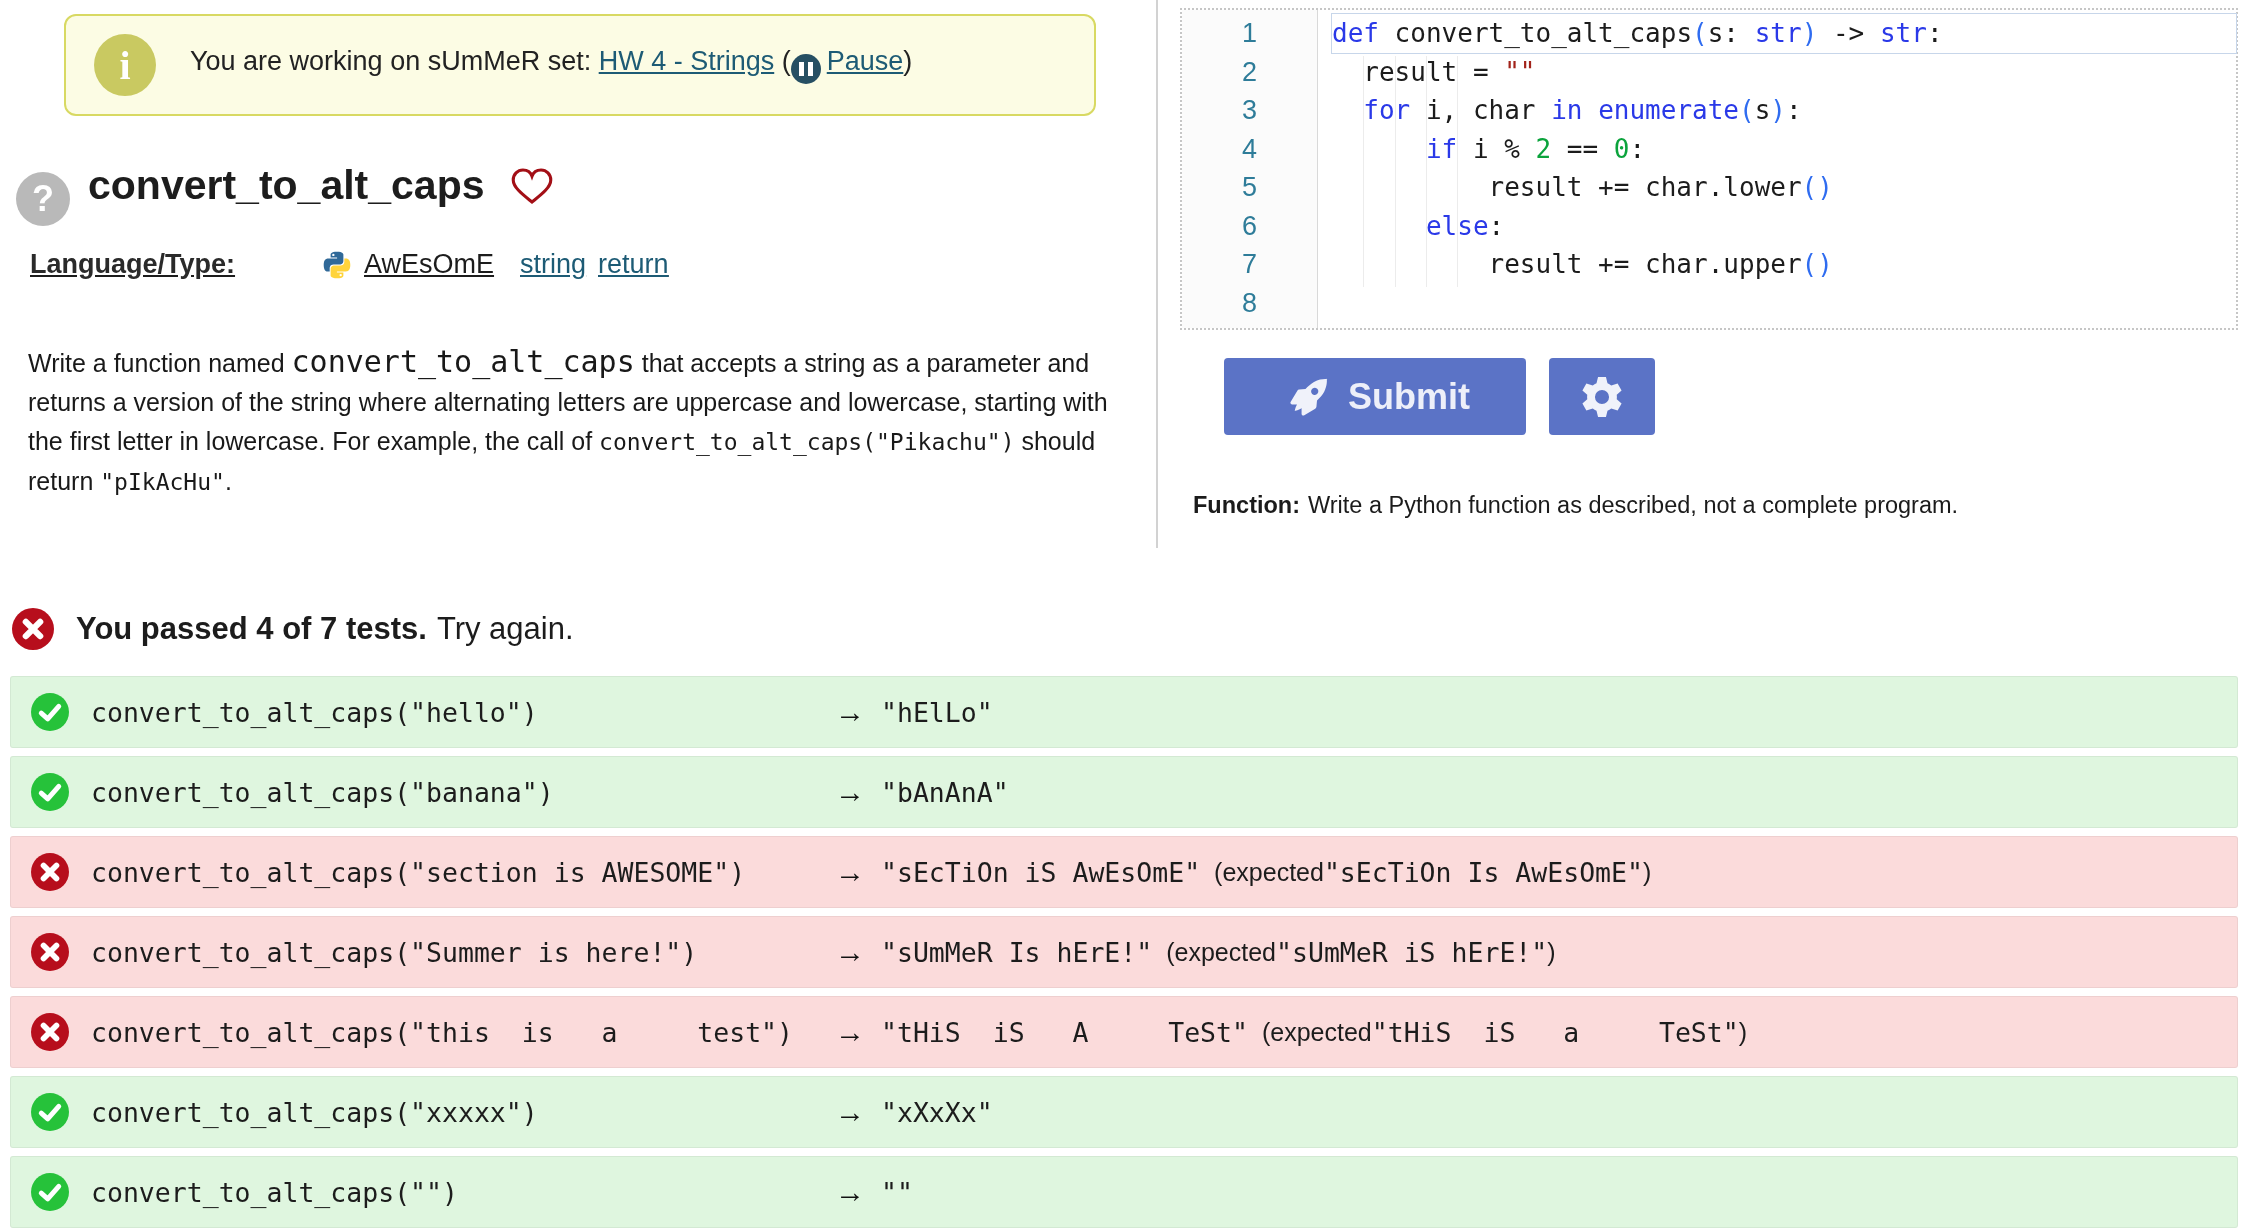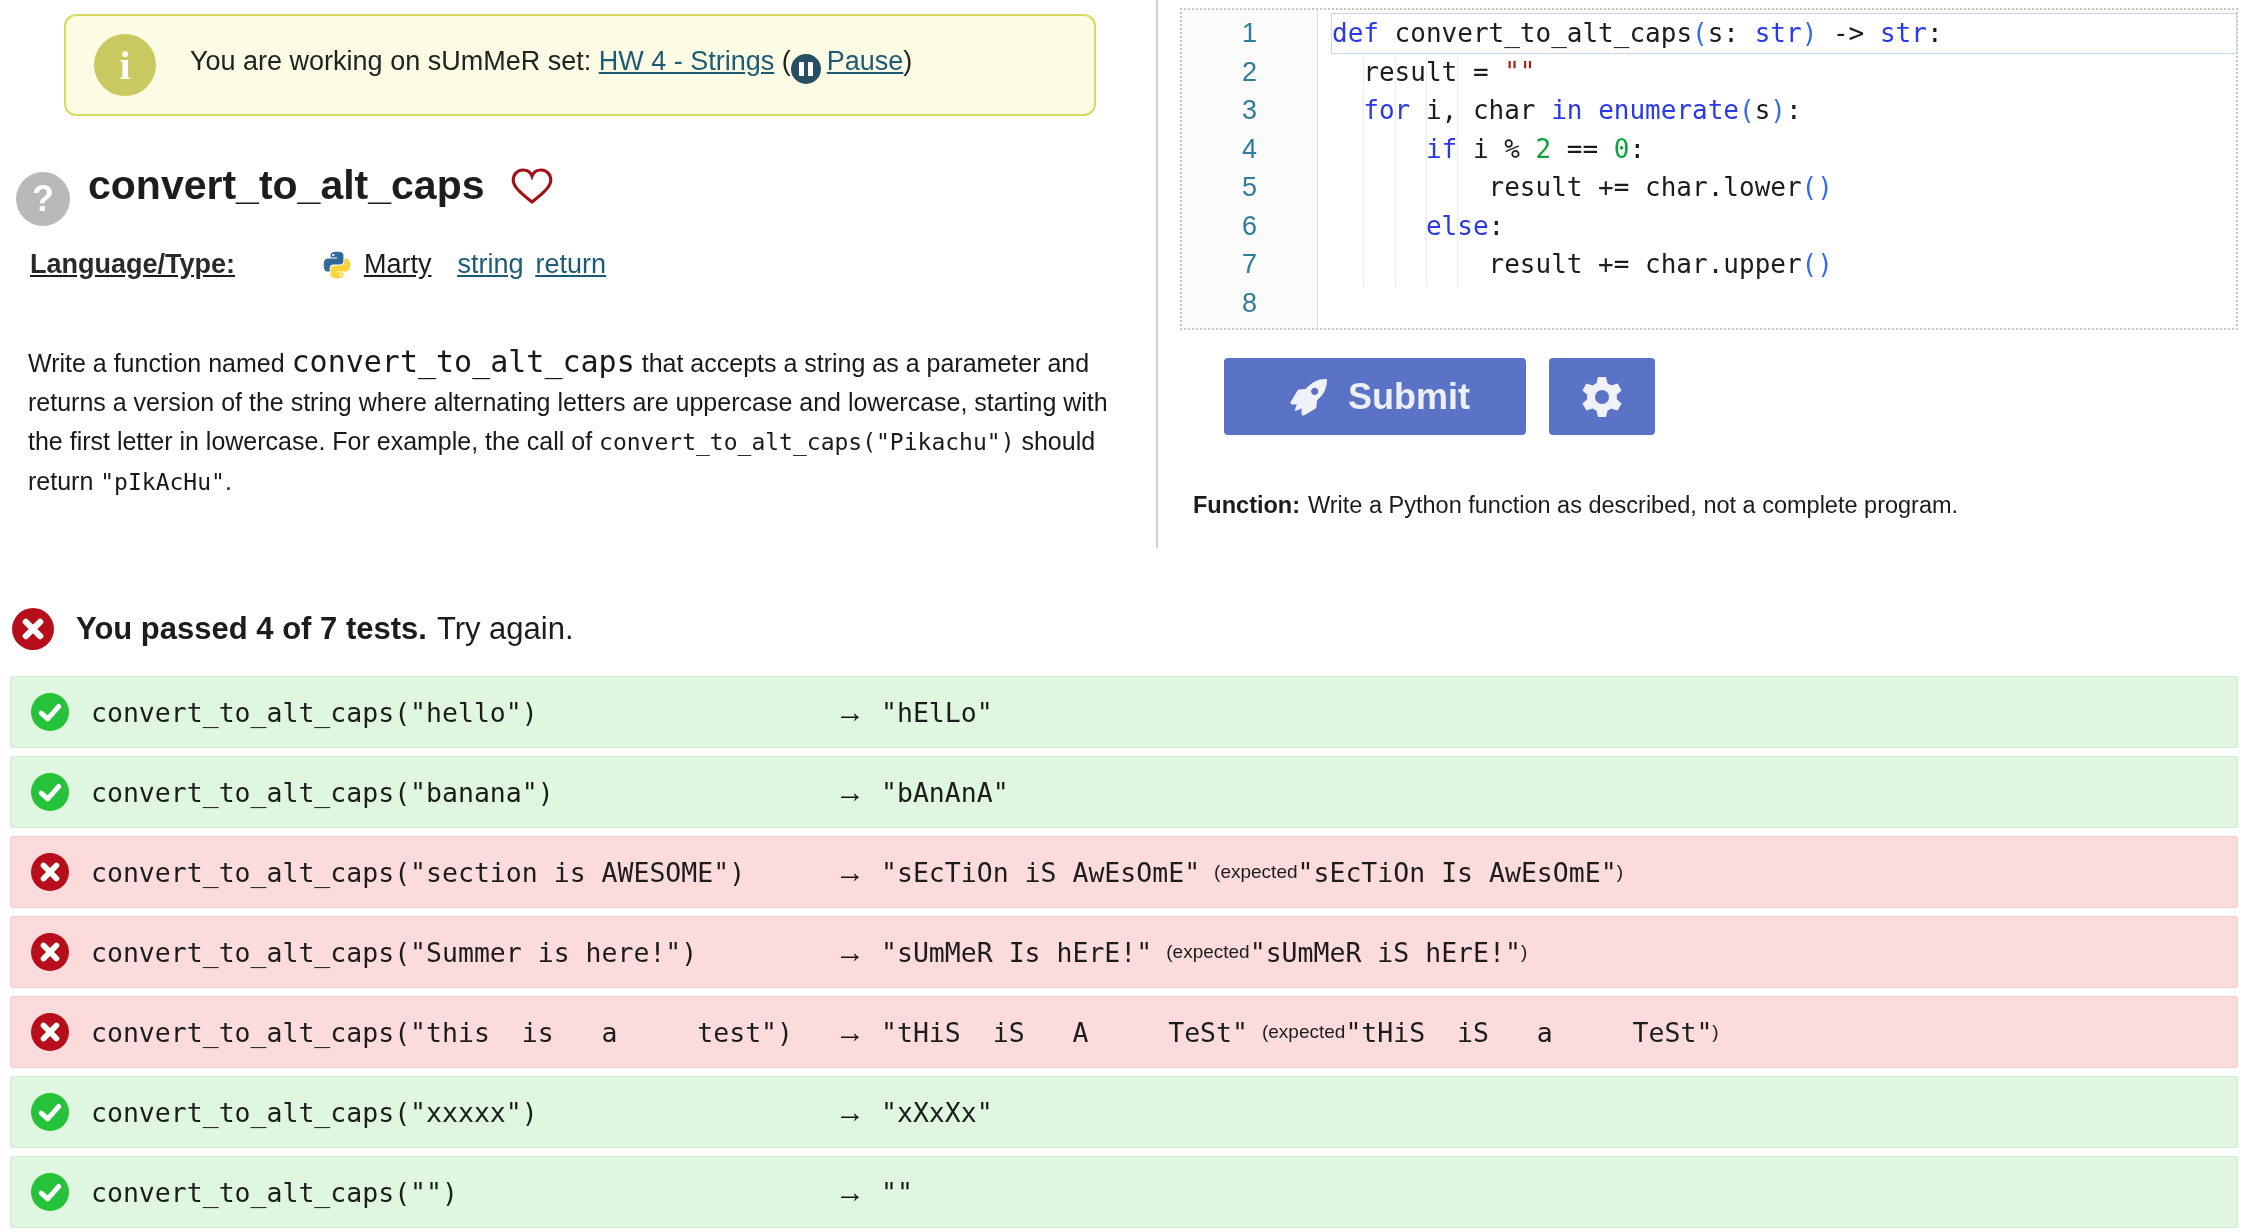--- a/index.html
+++ b/index.html
@@ -100,21 +100,21 @@
     height:72px; margin-bottom:8px; display:flex; align-items:center;
     border-radius:3px; border:1px solid rgba(0,0,0,0.05);
   }
   .trow.pass { background:#dff6df; }
   .trow.fail { background:#fbdbdb; }
   .ticon { width:38px; height:38px; margin-left:20px; flex:none; }
   .ticon svg { display:block; width:38px; height:38px; }
   .tcall { margin-left:22px; width:744px; font-size:26.5px; }
   .tarrow { width:46px; font-size:30px; color:#111; }
   .tres { font-size:26.5px; }
-  .texp { font-size:19px; margin-left:14px; }
+  .texp { font-size:25px; margin-left:14px; }
   .texp-close { margin-left:0; }
   .texp-val { font-size:26.5px; }
 </style>
 </head>
 <body>
 
 <div id="banner">
   <div class="info-ic">i</div>
   <div class="txt">
     <span>You are working on sUmMeR set: </span><a class="lnk">HW 4 - Strings</a>
@@ -138,21 +138,21 @@
 <div id="meta">
   <div class="mrow">
     <div class="mlabel">Language/Type:</div>
     <div class="mval">
       <span class="pyicon">
         <svg viewBox="0 0 32 32" width="30" height="30">
           <path fill="#306998" d="M15.9 1.8c-7.2 0-6.7 3.1-6.7 3.1l0 3.2h6.9v1H6.4S1.8 8.6 1.8 15.9c0 7.2 4 7 4 7h2.4v-3.4s-.1-4 4-4h6.8s3.8.1 3.8-3.7V5.1s.6-3.3-6.9-3.3zM12.1 4a1.2 1.2 0 1 1 0 2.5 1.2 1.2 0 0 1 0-2.5z"></path>
           <path fill="#FFD43B" d="M16.1 30.2c7.2 0 6.7-3.1 6.7-3.1l0-3.2h-6.9v-1h9.7s4.6.5 4.6-6.8c0-7.2-4-7-4-7h-2.4v3.4s.1 4-4 4H13s-3.8-.1-3.8 3.7v6.7s-.6 3.3 6.9 3.3zM19.9 28a1.2 1.2 0 1 1 0-2.5 1.2 1.2 0 0 1 0 2.5z"></path>
         </svg>
       </span>
-      <span>Marty</span>
+      <span>AwEsOmE</span>
       <a class="lnk" style="margin-left:14px">string</a>
       <a class="lnk">return</a>
     </div>
   </div>
 </div>
 
 <div id="desc"><span>Write a function named </span><span class="code-big mono">convert_to_alt_caps</span><span> that accepts a string as a parameter and returns a version of the string where alternating letters are uppercase and lowercase, starting with the first letter in lowercase. For example, the call of </span><span class="code mono">convert_to_alt_caps("Pikachu")</span><span> should return </span><span class="code mono">"pIkAcHu"</span><span>.</span></div>
 
 <div id="vdivider"></div>
 

